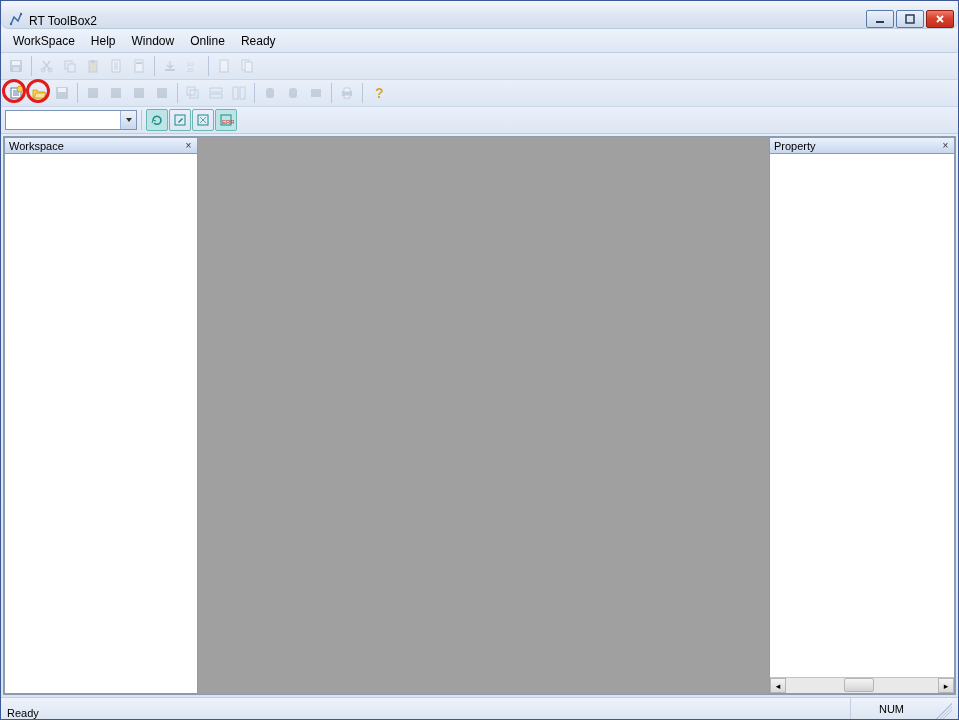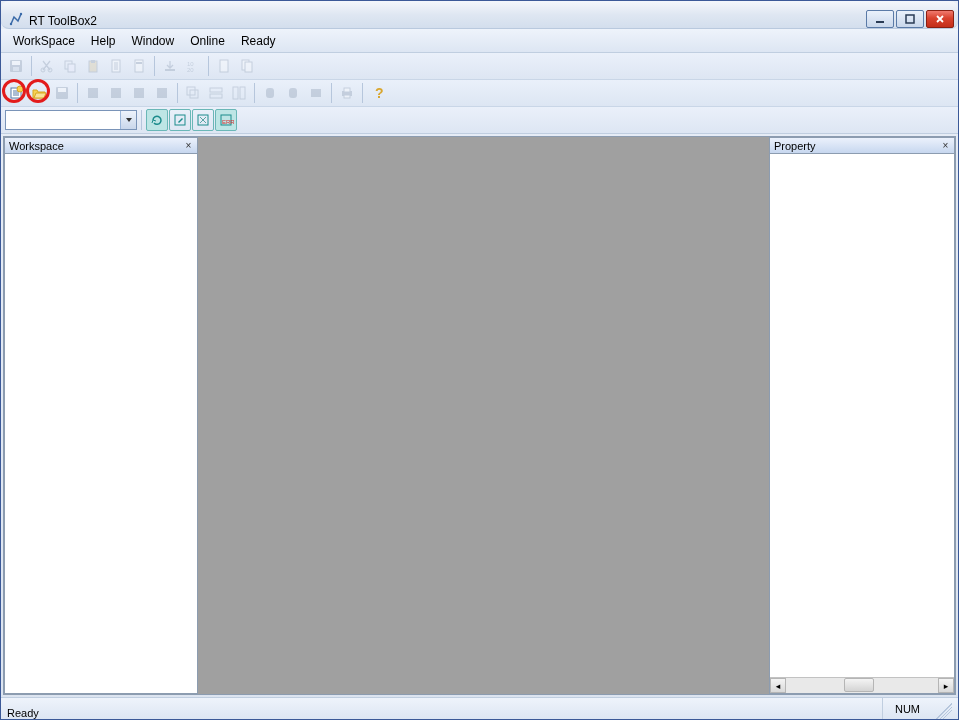--- a/index.html
+++ b/index.html
@@ -165,21 +165,21 @@
   height: 22px;
   background: linear-gradient(to bottom, #eef3fb, #dde6f3);
   border-top: 1px solid #c0cee0;
   display: flex; align-items: flex-end;
   font-size: 11px;
   padding: 0 6px;
 }
 .statusbar .spacer { flex:1; }
 .statusbar .cell {
   border-left: 1px solid #c0cee0;
-  padding: 0 12px;
+  padding: 0 28px;
   height: 100%;
   display:flex; align-items:center;
 }
 .grip {
   width:16px; height:16px;
   margin-left:4px;
   background:
     linear-gradient(135deg, transparent 50%, #b6c6dc 50%, #b6c6dc 55%, transparent 55%),
     linear-gradient(135deg, transparent 60%, #b6c6dc 60%, #b6c6dc 65%, transparent 65%),
     linear-gradient(135deg, transparent 70%, #b6c6dc 70%, #b6c6dc 75%, transparent 75%);

